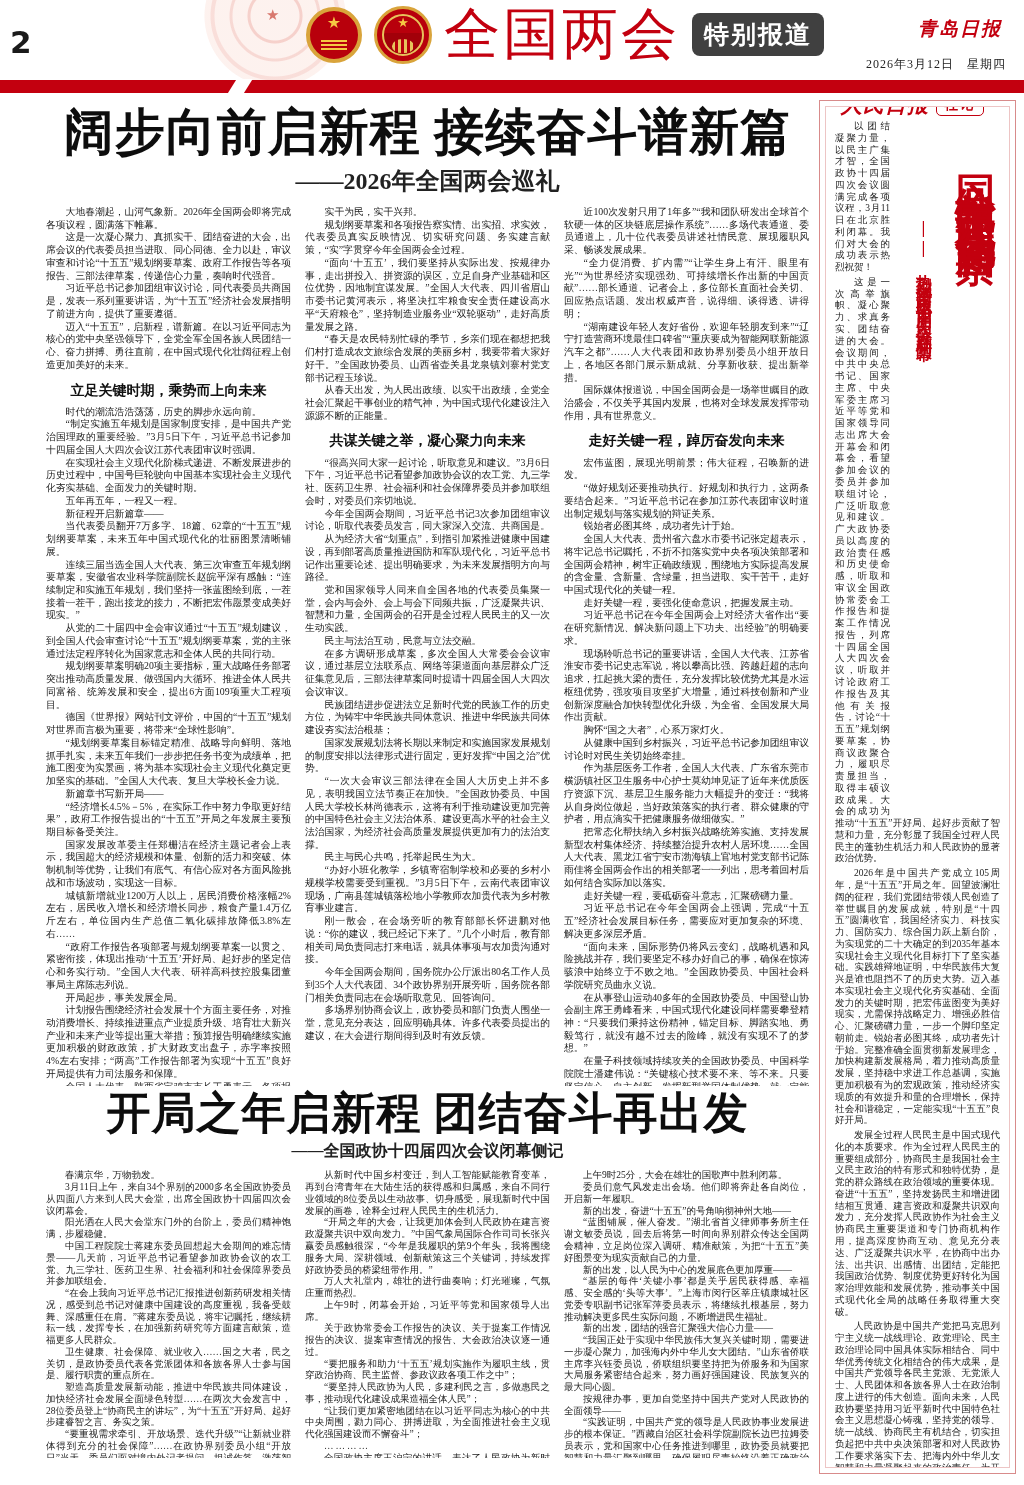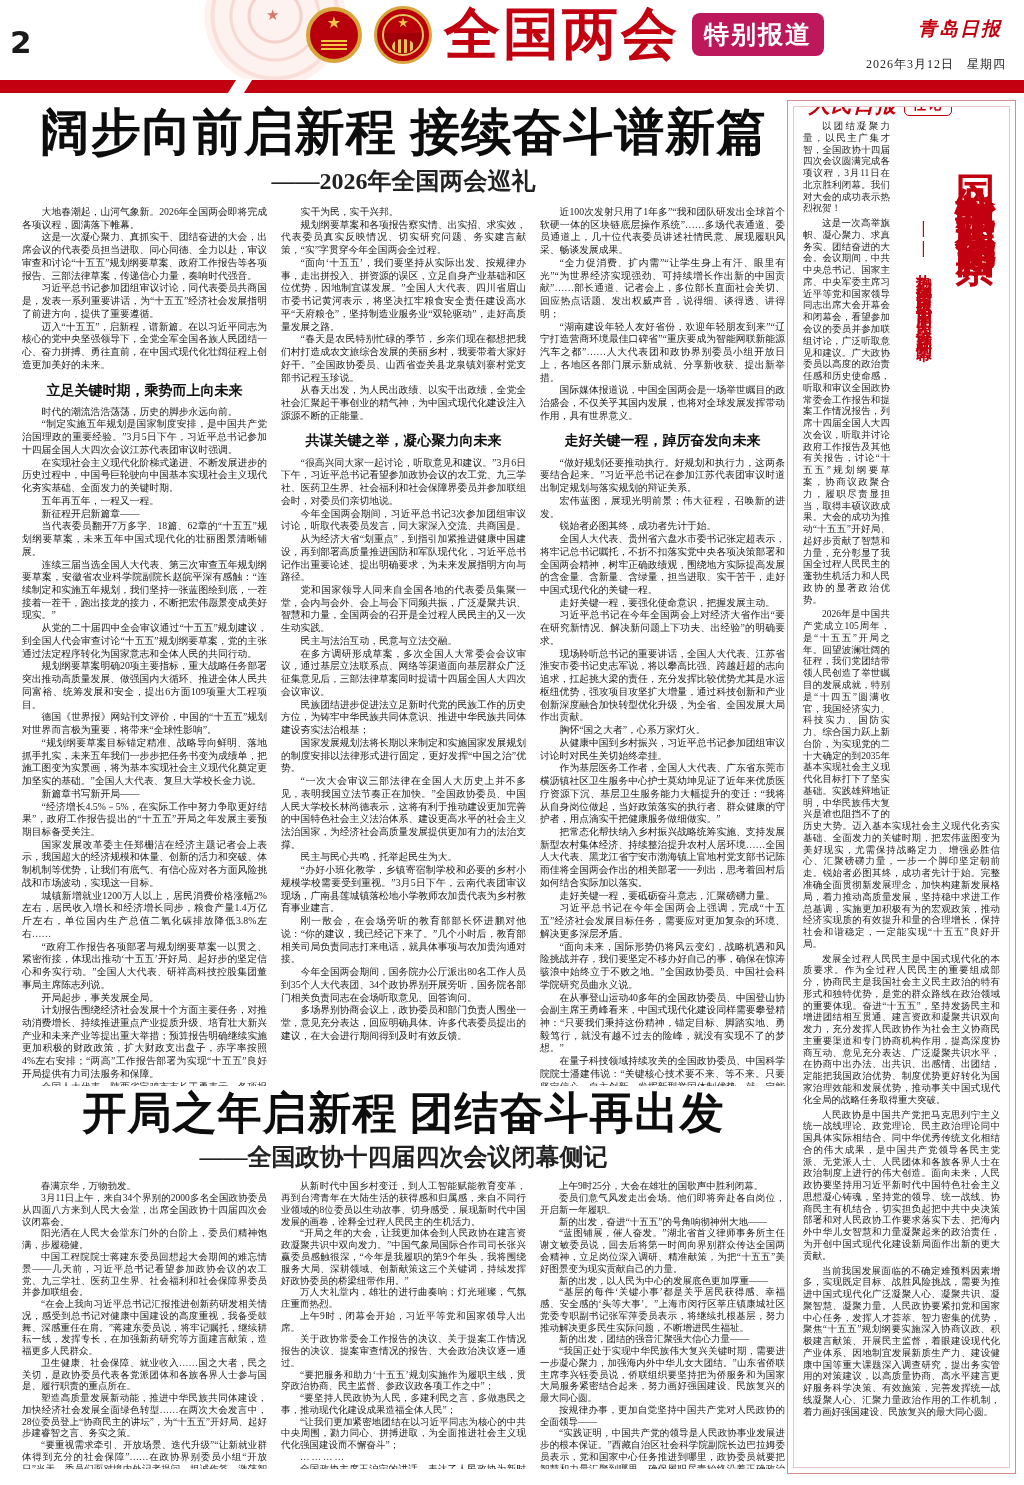--- a/index.html
+++ b/index.html
@@ -18,41 +18,41 @@
   .emblem{position:relative;border-radius:50%;box-sizing:border-box;}
   .emblem-national{width:56px;height:56px;background:#b8000c;border:4px solid #d9a43b;}
   .emblem-national .star{position:absolute;left:50%;top:4px;transform:translateX(-50%);color:#f5c843;font-size:16px;line-height:1;}
   .emblem-national .gate{position:absolute;left:50%;bottom:9px;transform:translateX(-50%);width:26px;height:10px;
       background:linear-gradient(#f5c843 2px,#b8000c 2px 4px,#f5c843 4px 6px,#b8000c 6px 8px,#f5c843 8px);}
   .emblem-cppcc{width:58px;height:58px;background:#b8000c;border:3px solid #d9a43b;}
   .emblem-cppcc .inner{position:absolute;inset:5px;border-radius:50%;border:2px solid #e7c35c;background:linear-gradient(180deg,#b8000c 45%, #a20009 45%);}
   .emblem-cppcc .star{position:absolute;left:50%;top:7px;transform:translateX(-50%);color:#f5c843;font-size:13px;line-height:1;}
   .emblem-cppcc .globe{position:absolute;left:50%;bottom:8px;transform:translateX(-50%);width:22px;height:14px;border-radius:50% 50% 45% 45%;
       background:repeating-linear-gradient(90deg,#e7c35c 0 3px,#b8000c 3px 6px);}
-  .banner-title{font-size:56px;font-weight:700;color:#c3000f;letter-spacing:3px;line-height:1.1;font-family:"Liberation Serif",serif;}
-  .banner-badge{background:#be185d;color:#fff;font-size:25px;font-weight:bold;padding:5px 12px;border-radius:8px;letter-spacing:2px;}
+  .banner-title{font-size:56px;font-weight:400;color:#c3000f;letter-spacing:3px;line-height:1.1;font-family:"Liberation Serif",serif;}
+  .banner-badge{background:#404040;color:#fff;font-size:25px;font-weight:bold;padding:5px 12px;border-radius:8px;letter-spacing:2px;}
   .masthead{position:absolute;right:22px;top:16px;color:#c3000f;font-size:19px;font-weight:bold;font-style:italic;letter-spacing:2px;}
   .hdr-date{position:absolute;right:18px;top:56px;font-size:12px;color:#222;letter-spacing:1px;}
   .ribbon{position:absolute;left:0;bottom:3px;height:13px;width:100%;background:#c3000f;}
   .ribbon-cut{position:absolute;left:232px;bottom:2px;width:16px;height:15px;background:#fff;transform:skewX(-32deg);}
   
-  .page-cols{display:flex;padding-left:22px;padding-right:8px;gap:2px;box-sizing:border-box;}
+  .page-cols{display:flex;padding-left:46px;padding-right:8px;gap:10px;box-sizing:border-box;}
   .left-region{width:763px;flex:0 0 763px;}
   
   .m-headline{font-size:50px;font-weight:900;text-align:center;letter-spacing:1px;margin:8px 0 0;line-height:1.12;color:#0d0d0d;}
   .m-subtitle{font-size:24px;text-align:center;margin:5px 0 9px;font-weight:600;color:#222;}
   .art-cols{display:flex;gap:14px;height:880px;overflow:hidden;}
   .art-col{flex:1;font-size:9.8px;line-height:1.3;text-align:justify;}
   .para{margin:0;text-indent:2em;text-align:justify;}
   .sec-head{font-size:14px;font-weight:bold;text-align:center;margin:9px 0 7px;font-family:"Liberation Sans","DejaVu Sans",sans-serif;color:#111;}
   .dots{text-indent:2em;letter-spacing:2px;}
   
   .bottom-article{margin-top:4px;}
   .b-headline{font-size:44px;font-weight:900;text-align:center;letter-spacing:1px;margin:2px 0 0;line-height:1.1;color:#0d0d0d;}
-  .b-subtitle{font-size:24px;text-align:center;margin:3px 0 8px;font-weight:600;color:#222;}
+  .b-subtitle{font-size:16px;text-align:center;margin:3px 0 8px;font-weight:600;color:#222;}
   .b-cols{display:flex;gap:14px;height:288px;overflow:hidden;}
   .b-col{flex:1;font-size:9.5px;line-height:1.24;text-align:justify;}
   
   .sidebar{flex:1;margin-top:4px;border:1px solid #d88b8b;height:1374px;box-sizing:border-box;padding:5px;position:relative;background:#fff;}
   .sidebar-inner{border:1px solid #edc5c5;height:100%;box-sizing:border-box;padding:14px 9px 8px;position:relative;overflow:hidden;}
   .sb-label{position:absolute;top:-16px;left:8px;background:#fff;display:flex;align-items:center;gap:7px;padding:0 7px;z-index:3;}
   .sb-label-masthead{color:#c3000f;font-size:21px;font-weight:bold;font-style:italic;letter-spacing:1px;}
   .sb-label-badge{color:#c3000f;border:1px solid #c3000f;border-radius:5px;font-size:14px;font-weight:bold;padding:1px 7px;letter-spacing:2px;}
   .sb-float{float:right;width:104px;height:692px;position:relative;margin-left:6px;}
   .sb-headline{position:absolute;right:2px;top:22px;writing-mode:vertical-rl;font-size:40px;font-weight:900;color:#c3000f;
@@ -141,22 +141,22 @@
             <p class="para">刚一散会，在会场旁听的教育部部长怀进鹏对他说：“你的建议，我已经记下来了。”几个小时后，教育部相关司局负责同志打来电话，就具体事项与农加贵沟通对接。</p>
             <p class="para">今年全国两会期间，国务院办公厅派出80名工作人员到35个人大代表团、34个政协界别开展旁听，国务院各部门相关负责同志在会场听取意见、回答询问。</p>
             <p class="para">多场界别协商会议上，政协委员和部门负责人围坐一堂，意见充分表达，回应明确具体。许多代表委员提出的建议，在大会进行期间得到及时有效反馈。</p>
           </div>
         <div class="art-col">
             <p class="para">近100次发射只用了1年多”“我和团队研发出全球首个软硬一体的区块链底层操作系统”……多场代表通道、委员通道上，几十位代表委员讲述社情民意、展现履职风采、畅谈发展成果。</p>
             <p class="para">“全力促消费、扩内需”“让学生身上有汗、眼里有光”“为世界经济实现强劲、可持续增长作出新的中国贡献”……部长通道、记者会上，多位部长直面社会关切、回应热点话题、发出权威声音，说得细、谈得透、讲得明；</p>
             <p class="para">“湖南建设年轻人友好省份，欢迎年轻朋友到来”“辽宁打造营商环境最佳口碑省”“重庆要成为智能网联新能源汽车之都”……人大代表团和政协界别委员小组开放日上，各地区各部门展示新成就、分享新收获、提出新举措。</p>
             <p class="para">国际媒体报道说，中国全国两会是一场举世瞩目的政治盛会，不仅关乎其国内发展，也将对全球发展发挥带动作用，具有世界意义。</p>
             <h3 class="sec-head">走好关键一程，踔厉奋发向未来</h3>
+            <p class="para">宏伟蓝图，展现光明前景；伟大征程，召唤新的进发。</p>
             <p class="para">“做好规划还要推动执行。好规划和执行力，这两条要结合起来。”习近平总书记在参加江苏代表团审议时道出制定规划与落实规划的辩证关系。</p>
-            <p class="para">宏伟蓝图，展现光明前景；伟大征程，召唤新的进发。</p>
             <p class="para">锐始者必图其终，成功者先计于始。</p>
             <p class="para">全国人大代表、贵州省六盘水市委书记张定超表示，将牢记总书记嘱托，不折不扣落实党中央各项决策部署和全国两会精神，树牢正确政绩观，围绕地方实际提高发展的含金量、含新量、含绿量，担当进取、实干苦干，走好中国式现代化的关键一程。</p>
             <p class="para">走好关键一程，要强化使命意识，把握发展主动。</p>
             <p class="para">习近平总书记在今年全国两会上对经济大省作出“要在研究新情况、解决新问题上下功夫、出经验”的明确要求。</p>
             <p class="para">现场聆听总书记的重要讲话，全国人大代表、江苏省淮安市委书记史志军说，将以攀高比强、跨越赶超的志向追求，扛起挑大梁的责任，充分发挥比较优势尤其是水运枢纽优势，强攻项目攻坚扩大增量，通过科技创新和产业创新深度融合加快转型优化升级，为全省、全国发展大局作出贡献。</p>
             <p class="para">胸怀“国之大者”，心系万家灯火。</p>
             <p class="para">从健康中国到乡村振兴，习近平总书记参加团组审议讨论时对民生关切始终牵挂。</p>
             <p class="para">作为基层医务工作者，全国人大代表、广东省东莞市横沥镇社区卫生服务中心护士莫幼坤见证了近年来优质医疗资源下沉、基层卫生服务能力大幅提升的变迁：“我将从自身岗位做起，当好政策落实的执行者、群众健康的守护者，用点滴实干把健康服务做细做实。”</p>
             <p class="para">把常态化帮扶纳入乡村振兴战略统筹实施、支持发展新型农村集体经济、持续整治提升农村人居环境……全国人大代表、黑龙江省宁安市渤海镇上官地村党支部书记陈雨佳将全国两会作出的相关部署一一列出，思考着回村后如何结合实际加以落实。</p>
             <p class="para">走好关键一程，要砥砺奋斗意志，汇聚磅礴力量。</p>

